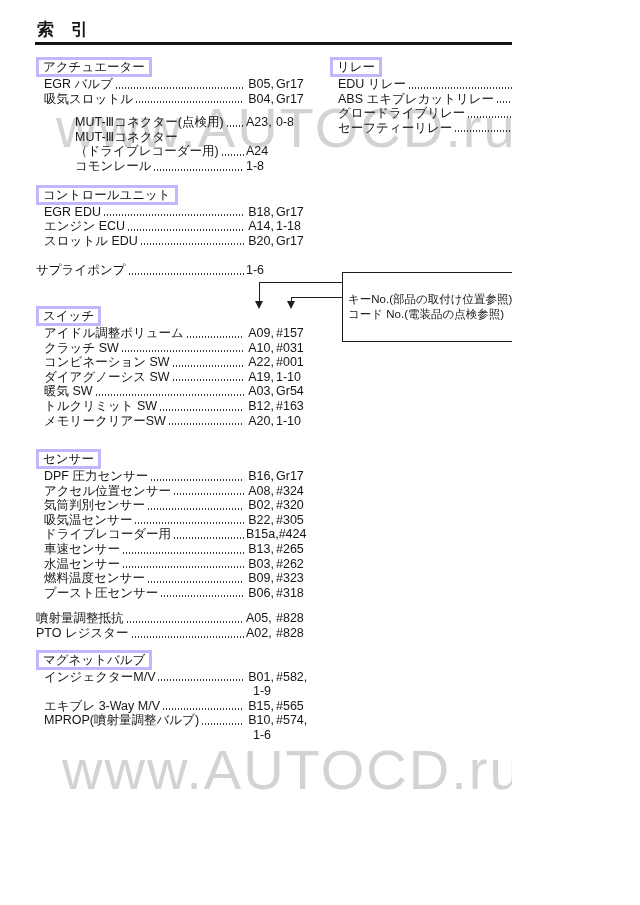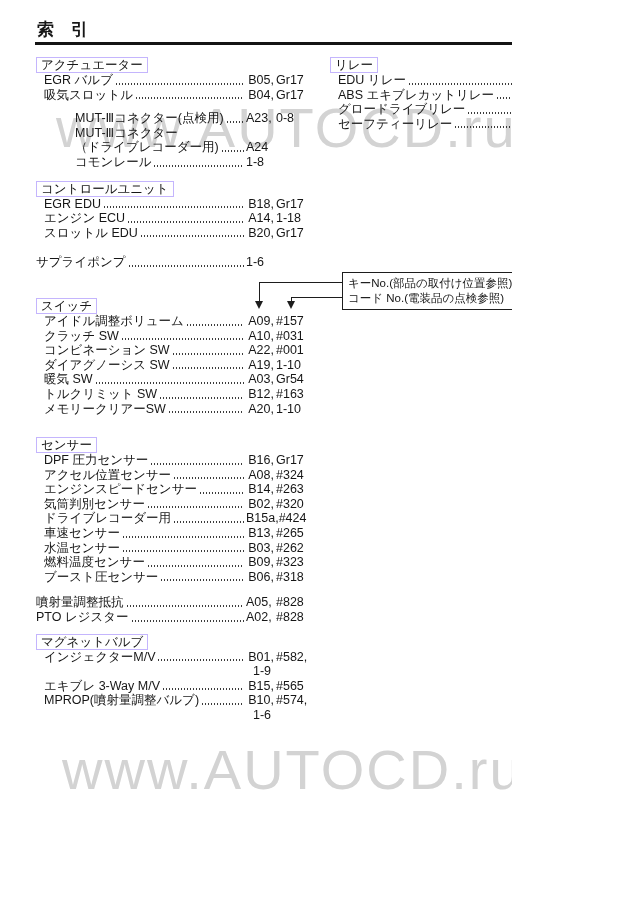--- a/index.html
+++ b/index.html
@@ -11,21 +11,21 @@
 
   .watermark { position:absolute; color:#d3d3d3; font-size:56px; letter-spacing:2px;
                white-space:nowrap; z-index:0; font-weight:normal; }
   .wm-top    { left:56px; top:95px; }
   .wm-bottom { left:62px; top:737px; }
 
   .col { position:absolute; top:57px; width:272px; z-index:1; }
   .col-left  { left:36px; }
   .col-right { left:330px; }
 
-  .section-header { display:table; border:1px solid #c4b5fd; padding:0 4px; font-size:12.5px;
+  .section-header { display:table; border:3px solid #c4b5fd; padding:0 4px; font-size:12.5px;
                     line-height:14px; white-space:nowrap; }
   .row { font-size:12.5px; }
   .line { display:flex; height:14.6px; line-height:14.6px; }
   .indent > .line { padding-left:8px;text-align:center; }
   .entry-label { white-space:nowrap; }
   .leader { flex:1 1 auto; height:2px; align-self:flex-end; margin:0 2px 3px 3px; min-width:6px;
             background-image:repeating-linear-gradient(90deg,#3c3c3c 0 1.2px,transparent 1.2px 3px); }
   .value { flex:0 0 62px; display:flex; white-space:nowrap; }
   .col-right .value { flex-basis:75px; }
   .vkey { min-width:30px; }
@@ -35,21 +35,21 @@
   
   .col-left > .section:nth-child(2) { margin-top:9px;margin-left:39px; }
   .col-left > .section:nth-child(3) { margin-top:11px; }
   .col-left > .section:nth-child(4) { margin-top:15px; }
   .col-left > .section:nth-child(5) { margin-top:28px; }
   .col-left > .section:nth-child(6) { margin-top:21px; }
   .col-left > .section:nth-child(7) { margin-top:11px; }
   .col-left > .section:nth-child(8) { margin-top:9px; }
 
   .keynote { position:absolute; left:342px; top:272px; width:170px; border:1px solid #1d1d1d;
-             padding:3px 5px; font-size:11.5px; line-height:15px; z-index:2; background:#fff;
+             padding:19px 5px; font-size:11.5px; line-height:15px; z-index:2; background:#fff;
              white-space:nowrap; }
   .conn { position:absolute; background:#1d1d1d; z-index:2; }
   .conn-h1 { left:259px; top:282px; width:83px; height:1px; }
   .conn-v1 { left:259px; top:282px; width:1px; height:19px; }
   .conn-h2 { left:291px; top:297px; width:51px; height:1px; }
   .conn-v2 { left:291px; top:297px; width:1px; height:5px; }
   .arrow { position:absolute; width:0; height:0; border-left:4px solid transparent;
            border-right:4px solid transparent; border-top:8px solid #1d1d1d; z-index:2; }
   .arrow-1 { left:255px; top:301px; }
   .arrow-2 { left:287px; top:301px; }
@@ -256,35 +256,35 @@
             <span class="entry-label">アクセル位置センサー</span>
             <span class="leader"></span>
             <span class="value">
               <span class="vkey">A08,</span>
               <span class="vcode">#324</span>
             </span>
           </div>
         </div>
         <div class="row indent">
           <div class="line">
-            <span class="entry-label">エンジンスピードセンサー</span>
-            <span class="leader"></span>
-            <span class="value">
-              <span class="vkey">B14,</span>
-              <span class="vcode">#263</span>
-            </span>
-          </div>
-        </div>
-        <div class="row indent">
-          <div class="line">
             <span class="entry-label">気筒判別センサー</span>
             <span class="leader"></span>
             <span class="value">
               <span class="vkey">B02,</span>
               <span class="vcode">#320</span>
+            </span>
+          </div>
+        </div>
+        <div class="row indent">
+          <div class="line">
+            <span class="entry-label">吸気温センサー</span>
+            <span class="leader"></span>
+            <span class="value">
+              <span class="vkey">B22,</span>
+              <span class="vcode">#305</span>
             </span>
           </div>
         </div>
         <div class="row indent">
           <div class="line">
             <span class="entry-label">ドライブレコーダー用</span>
             <span class="leader"></span>
             <span class="value">
               <span class="vkey">B15a,</span>
               <span class="vcode">#424</span>

